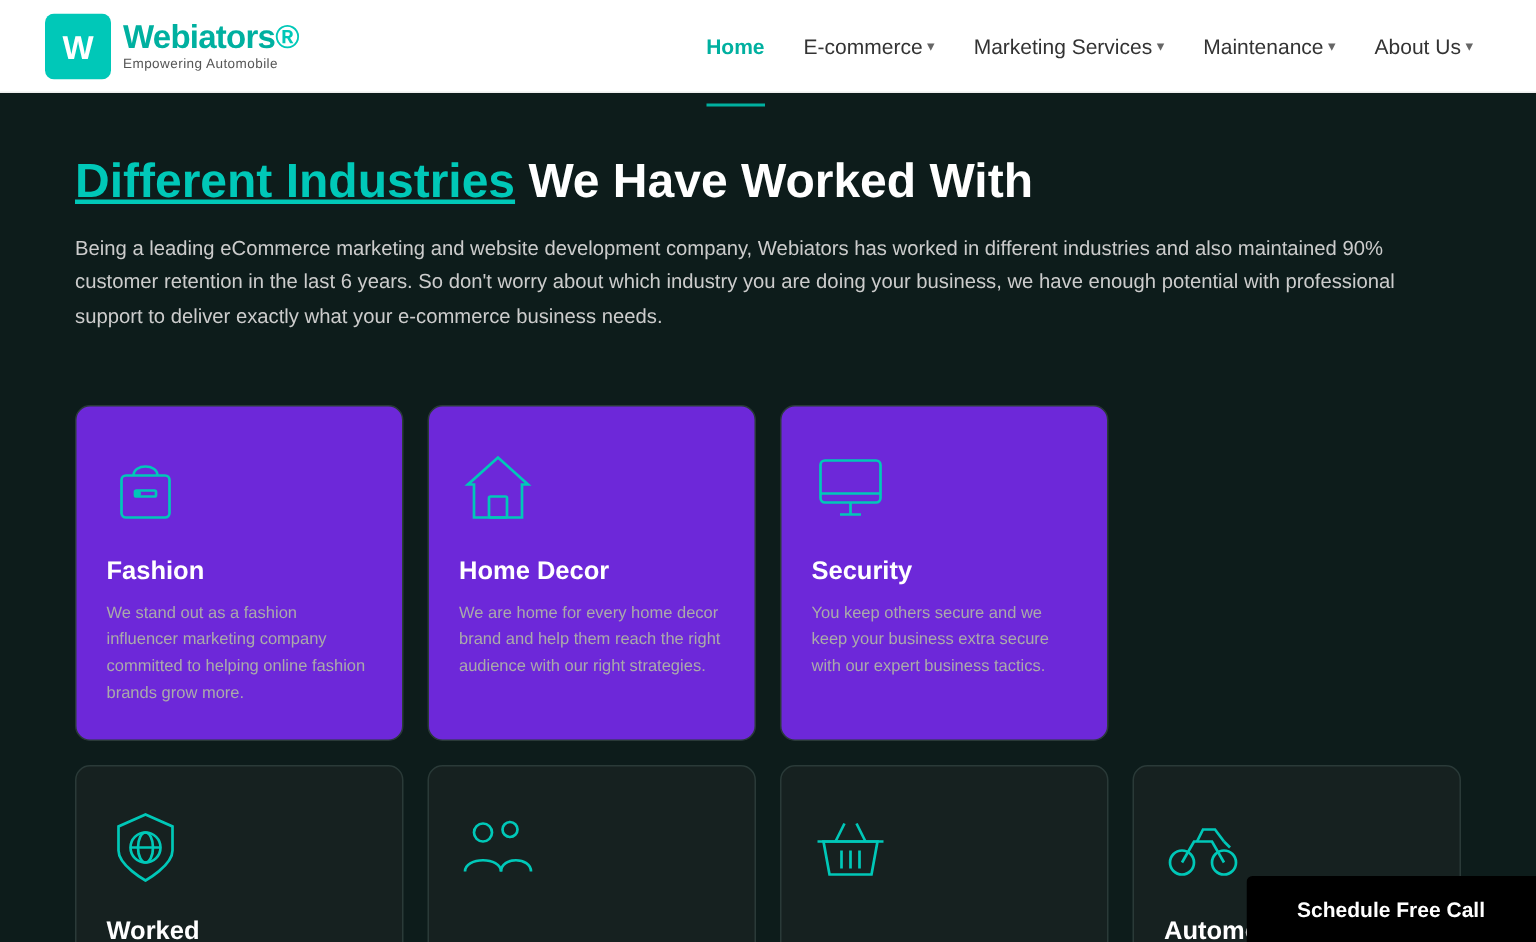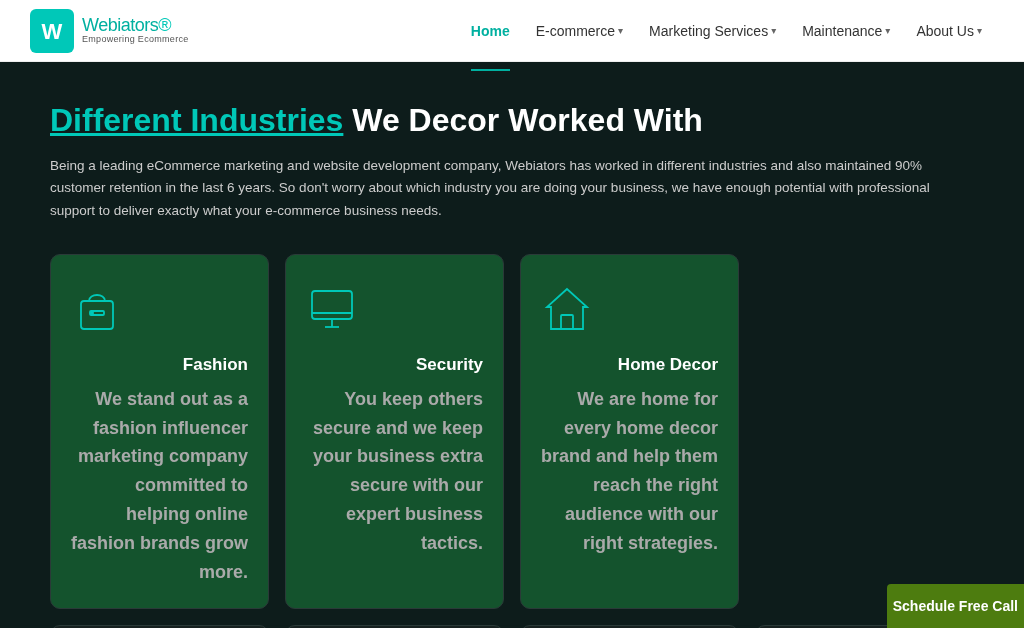--- a/index.html
+++ b/index.html
@@ -24,22 +24,22 @@
     .logo-icon {
       width: 44px;
       height: 44px;
     }
     .logo-text-area {
       display: flex;
       flex-direction: column;
       line-height: 1.1;
     }
     .logo-main {
-      font-size: 18px;
-      font-weight: 400;
+      font-size: 22px;
+      font-weight: 700;
       color: #222;
       letter-spacing: -0.5px;
     }
     .logo-main span { color: #00b0a0; }
     .logo-sub {
       font-size: 9px;
       color: #555;
       letter-spacing: 0.3px;
     }
     .nav-links {
@@ -95,40 +95,39 @@
     .section-title .highlight {
       color: #00c8b8;
       text-decoration: underline;
     }
 
     .section-desc {
       font-size: 13.5px;
       color: #ccc;
       line-height: 1.65;
       max-width: 900px;
-      margin-bottom: 32px;
+      margin-bottom: 48px;
     }
 
     
     .cards-grid {
       display: grid;
       grid-template-columns: repeat(4, 1fr);
       gap: 16px;
       margin-bottom: 16px;
     }
 
     .card {
-      background: #14532d;
+      background: #6d28d9;
       border: 1px solid #2a3a38;
       border-radius: 10px;
       padding: 24px 20px 22px 20px;
       color: #fff;
       cursor: pointer;
       transition: border-color 0.2s;
-      text-align: right;
     }
 
     .card-icon {
       margin-bottom: 16px;
       height: 60px;
       display: flex;
       align-items: center;
     }
     .card-icon svg {
       width: 52px;
@@ -139,24 +138,23 @@
     }
 
     .card-title {
       font-size: 17px;
       font-weight: 700;
       color: #fff;
       margin-bottom: 10px;
     }
 
     .card-desc {
-      font-size: 18px;
+      font-size: 11px;
       color: #aaa;
       line-height: 1.6;
-      font-weight: bold;
     }
 
     
     .cards-grid-bottom {
       display: grid;
       grid-template-columns: repeat(4, 1fr);
       gap: 16px;
     }
 
     .card-bottom {
@@ -167,61 +165,61 @@
       color: #fff;
       cursor: pointer;
       min-height: 120px;
     }
 
     
     .schedule-btn {
       position: fixed;
       bottom: 0;
       right: 0;
-      background: #4d7c0f;
+      background: #000000;
       color: #fff;
       font-size: 14px;
       font-weight: 700;
-      padding: 14px 6px;
+      padding: 14px 34px;
       cursor: pointer;
       border: none;
       border-radius: 4px 0 0 0;
       z-index: 100;
     }
   </style>
 </head>
 <body>
 
 <nav class="navbar">
   <div class="logo-area">
 
     <svg class="logo-icon" viewBox="0 0 44 44">
       <rect width="44" height="44" rx="6" fill="#00c8b8"></rect>
       <text x="22" y="30" text-anchor="middle" font-size="22" font-weight="900" fill="#fff" font-family="Arial">W</text>
     </svg>
     <div class="logo-text-area">
       <span class="logo-main">
         <span>Webiators</span><span style="color:#00c8b8">®</span>
       </span>
-      <span class="logo-sub">Empowering Ecommerce</span>
+      <span class="logo-sub">Empowering Automobile</span>
     </div>
   </div>
 
   <div class="nav-links">
     <a class="nav-item active">Home</a>
     <a class="nav-item">E-commerce <span class="arrow">▾</span></a>
     <a class="nav-item">Marketing Services <span class="arrow">▾</span></a>
     <a class="nav-item">Maintenance <span class="arrow">▾</span></a>
     <a class="nav-item">About Us <span class="arrow">▾</span></a>
   </div>
 </nav>
 
 <div class="main-content">
   <h2 class="section-title">
-    <span class="highlight">Different Industries</span><span> We Decor Worked With</span>
+    <span class="highlight">Different Industries</span><span> We Have Worked With</span>
   </h2>
   <p class="section-desc">Being a leading eCommerce marketing and website development company, Webiators has worked in different industries and also maintained 90% customer retention in the last 6 years. So don't worry about which industry you are doing your business, we have enough potential with professional support to deliver exactly what your e-commerce business needs.</p>
 
   <div class="cards-grid">
 
     <div class="card">
       <div class="card-icon">
         <svg viewBox="0 0 52 52">
 
           <rect x="10" y="18" width="32" height="28" rx="3"></rect>
@@ -232,40 +230,40 @@
       </div>
       <div class="card-title">Fashion</div>
       <div class="card-desc">We stand out as a fashion influencer marketing company committed to helping online fashion brands grow more.</div>
     </div>
 
 
     <div class="card">
       <div class="card-icon">
         <svg viewBox="0 0 52 52">
 
+          <polygon points="26,6 6,24 10,24 10,46 42,46 42,24 46,24"></polygon>
+          <rect x="20" y="32" width="12" height="14" rx="1"></rect>
+        </svg>
+      </div>
+      <div class="card-title">Home Decor</div>
+      <div class="card-desc">We are home for every home decor brand and help them reach the right audience with our right strategies.</div>
+    </div>
+
+    <div class="card">
+      <div class="card-icon">
+        <svg viewBox="0 0 52 52">
+
           <rect x="6" y="8" width="40" height="28" rx="3"></rect>
           <line x1="6" y1="30" x2="46" y2="30"></line>
           <line x1="19" y1="44" x2="33" y2="44"></line>
           <line x1="26" y1="36" x2="26" y2="44"></line>
         </svg>
       </div>
       <div class="card-title">Security</div>
       <div class="card-desc">You keep others secure and we keep your business extra secure with our expert business tactics.</div>
-    </div>
-
-    <div class="card">
-      <div class="card-icon">
-        <svg viewBox="0 0 52 52">
-
-          <polygon points="26,6 6,24 10,24 10,46 42,46 42,24 46,24"></polygon>
-          <rect x="20" y="32" width="12" height="14" rx="1"></rect>
-        </svg>
-      </div>
-      <div class="card-title">Home Decor</div>
-      <div class="card-desc">We are home for every home decor brand and help them reach the right audience with our right strategies.</div>
     </div>
   </div>
 
   <div class="cards-grid-bottom">
 
     <div class="card-bottom">
       <div class="card-icon">
         <svg viewBox="0 0 52 52" width="52" height="52" stroke="#00c8b8" fill="none" stroke-width="1.8">
 
           <path d="M26 4 L44 12 L44 28 C44 38 26 48 26 48 C26 48 8 38 8 28 L8 12 Z"></path>

